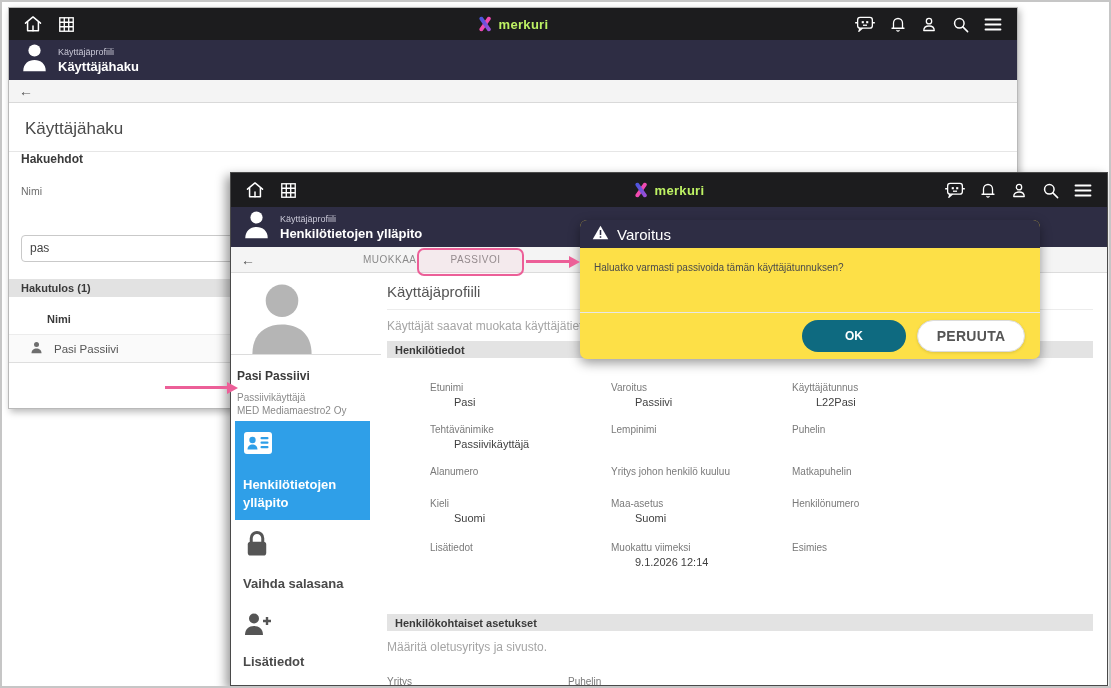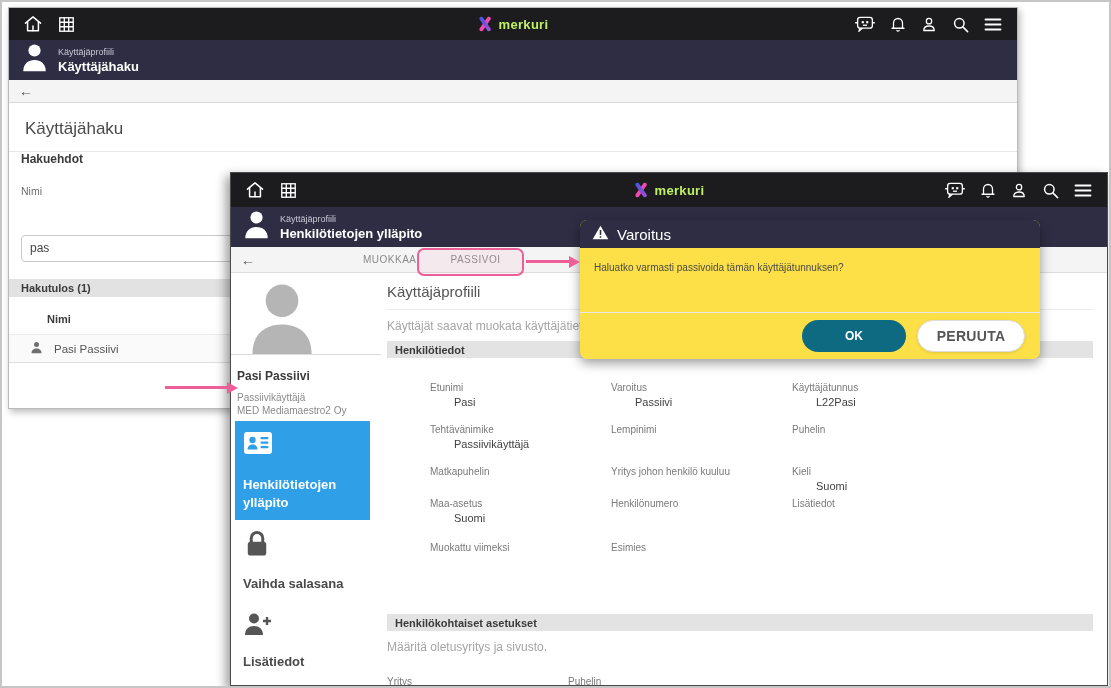--- a/index.html
+++ b/index.html
@@ -389,45 +389,50 @@
             </div>
           <div>
               <div class="flabel">Lempinimi</div>
               <div class="fvalue"></div>
             </div>
           <div>
               <div class="flabel">Puhelin</div>
               <div class="fvalue"></div>
             </div>
           <div>
+              <div class="flabel">Alanumero</div>
+              <div class="fvalue"></div>
+            </div>
+          <div>
+              <div class="flabel">Yritys johon henkilö kuuluu</div>
+              <div class="fvalue"></div>
+            </div>
+          <div>
               <div class="flabel">Matkapuhelin</div>
-              <div class="fvalue"></div>
-            </div>
-          <div>
-              <div class="flabel">Yritys johon henkilö kuuluu</div>
               <div class="fvalue"></div>
             </div>
           <div>
               <div class="flabel">Kieli</div>
               <div class="fvalue">Suomi</div>
             </div>
           <div>
               <div class="flabel">Maa-asetus</div>
               <div class="fvalue">Suomi</div>
             </div>
           <div>
               <div class="flabel">Henkilönumero</div>
               <div class="fvalue"></div>
             </div>
           <div>
               <div class="flabel">Lisätiedot</div>
               <div class="fvalue"></div>
             </div>
           <div>
               <div class="flabel">Muokattu viimeksi</div>
+              <div class="fvalue">9.1.2026 12:14</div>
             </div>
           <div>
               <div class="flabel">Esimies</div>
               <div class="fvalue"></div>
             </div>
         </div>
 
         <div class="sec-bar">Henkilökohtaiset asetukset</div>
         <div class="main-desc">Määritä oletusyritys ja sivusto.</div>
 

